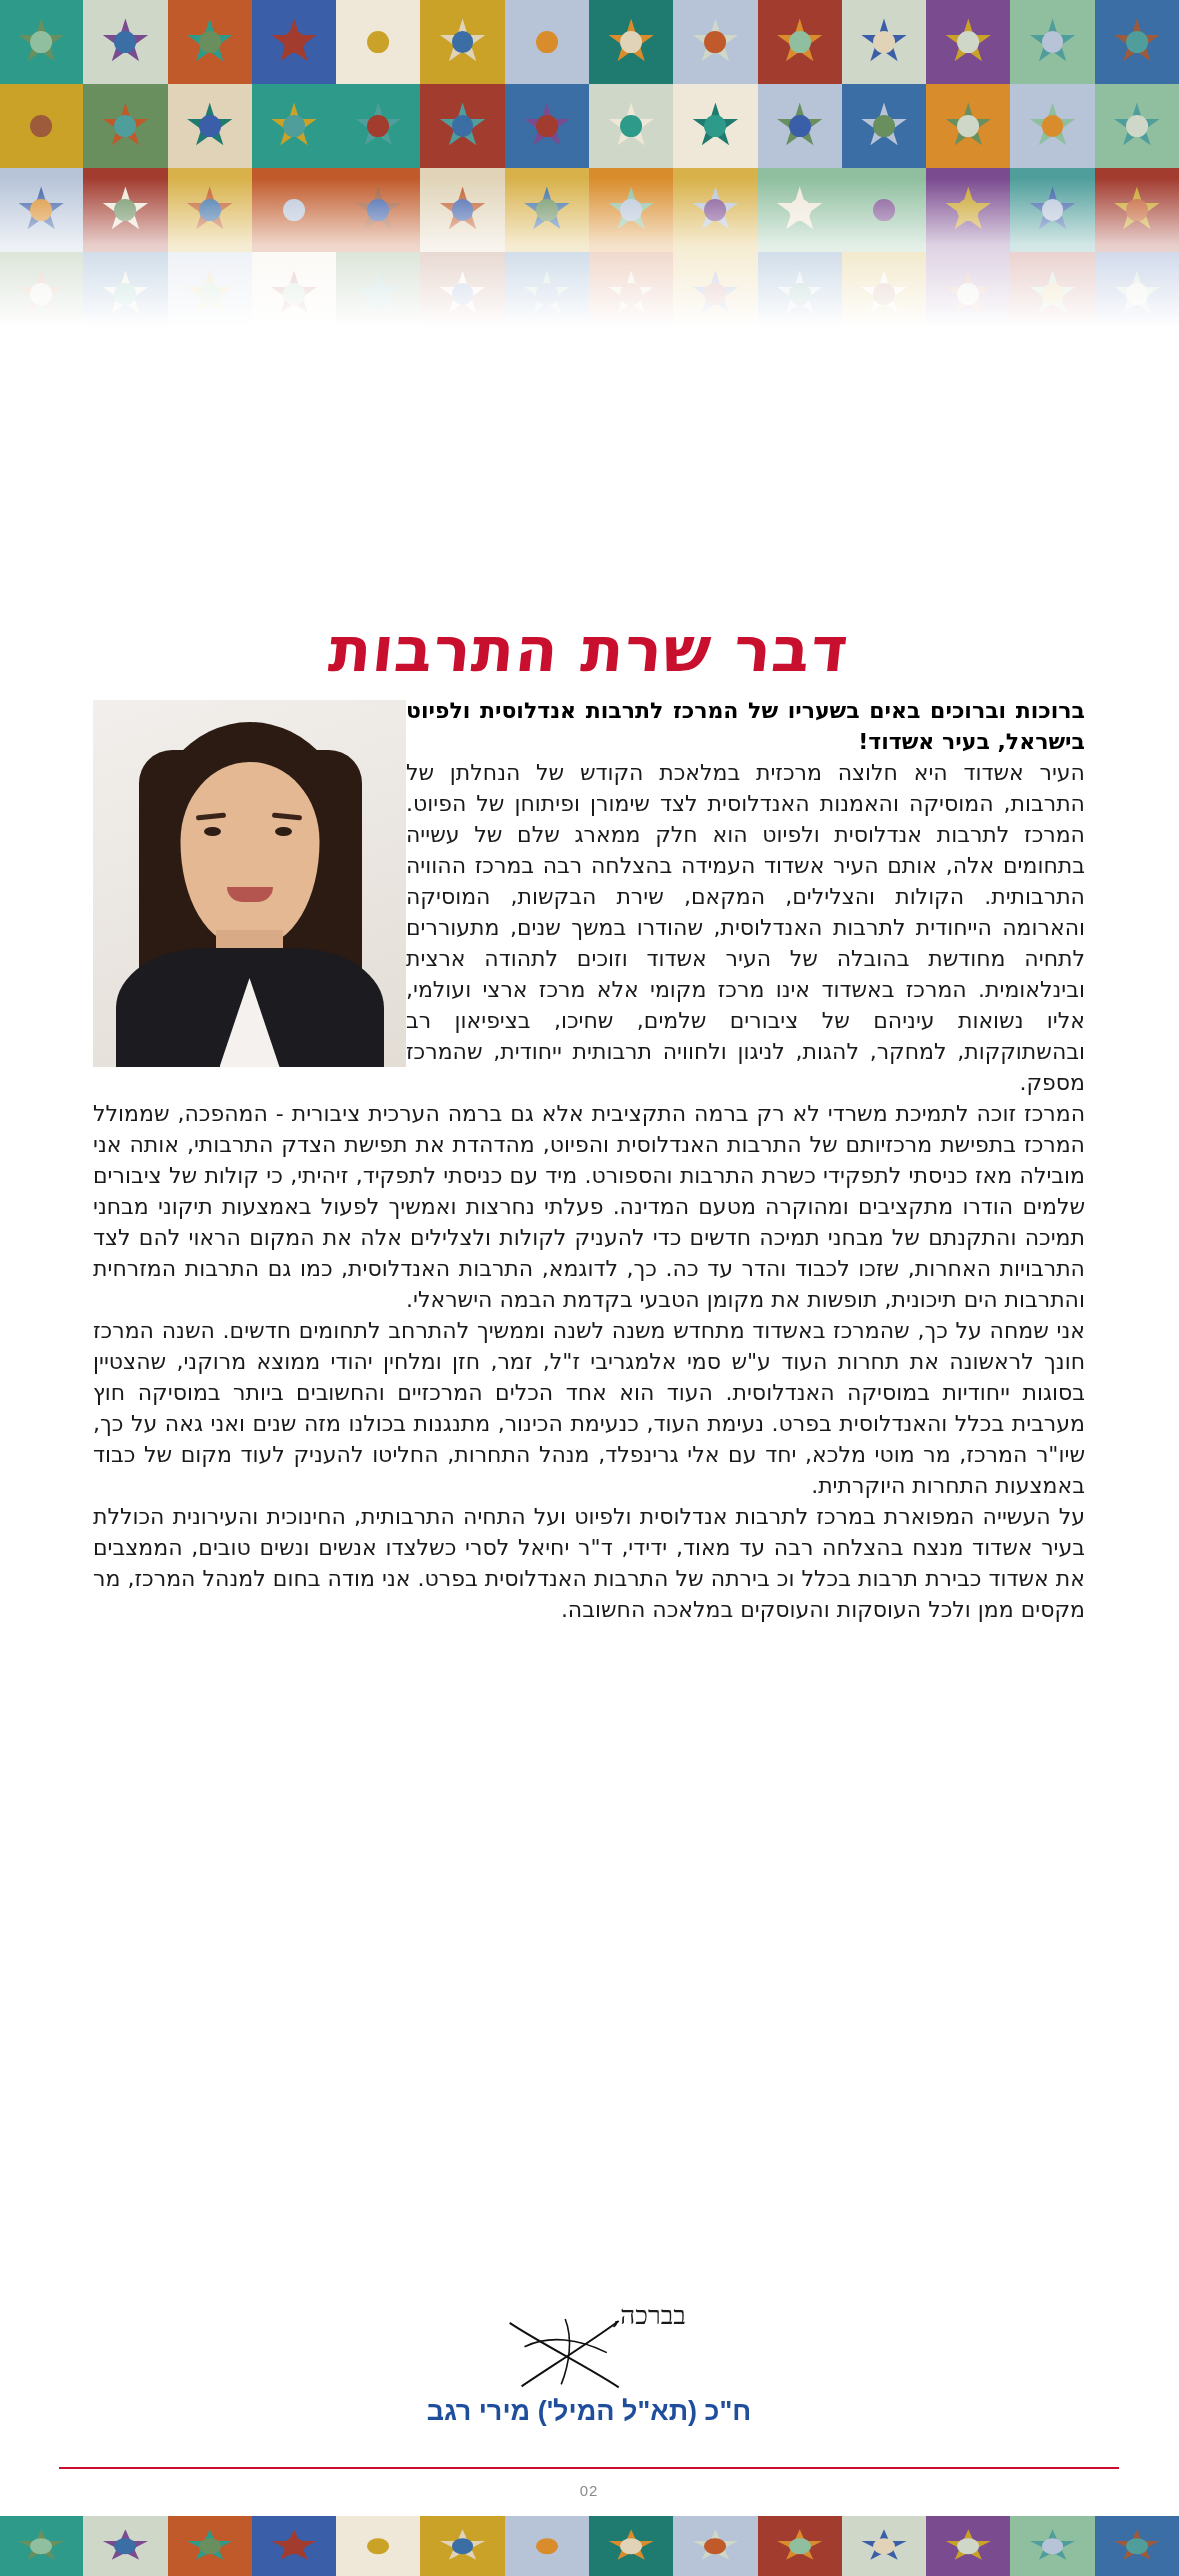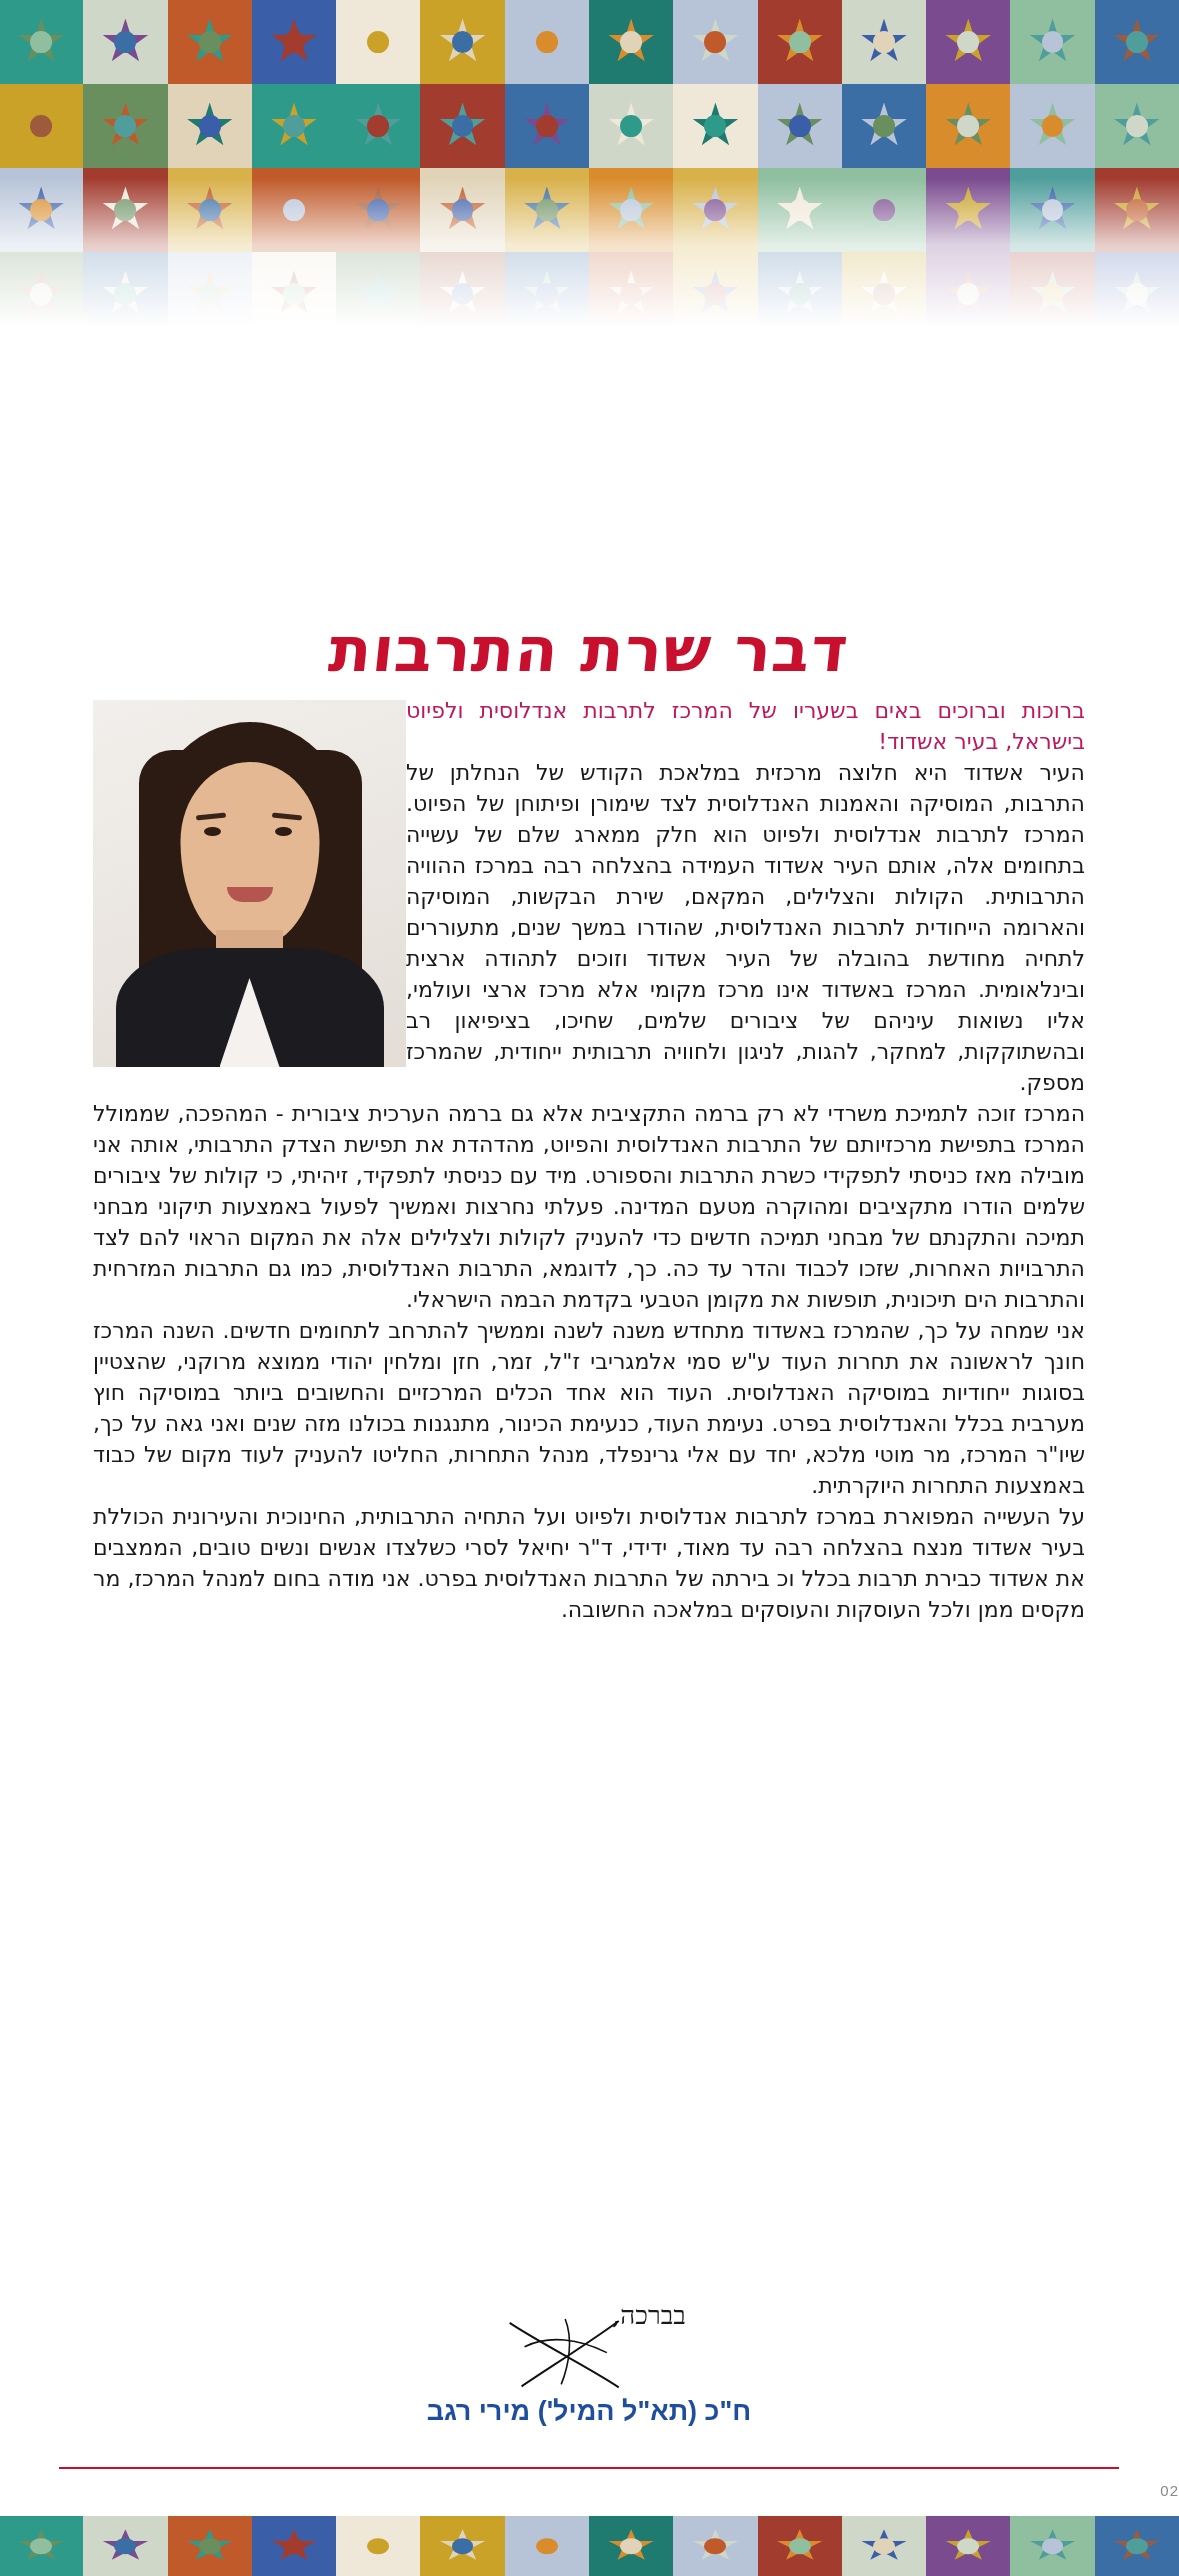--- a/index.html
+++ b/index.html
@@ -162,22 +162,22 @@
   .pt-hairfront-r { left:50%; margin-left:54px; border-radius:10px 40px 30px 40px; }
 
   p.para {
     margin: 0 0 0 0;
     font-size: 22px;
     line-height: 31px;
     color: #1a1a1a;
     font-family: "DejaVu Sans", sans-serif;
   }
   p.lead {
-    color: #be185d;
-    font-weight: normal;
+    color: #000000;
+    font-weight: bold;
   }
 
   
   .sig-area {
     position: absolute;
     bottom: 149px;
     left: 0;
     right: 0;
     text-align: center;
     direction: rtl;
@@ -216,20 +216,21 @@
     left: 60px;
     right: 60px;
     height: 2px;
     background: #c8102e;
   }
   .page-num {
     position: absolute;
     bottom: 77px;
     left: 0;
     right: 0;
+    text-align: center;
     font-size: 15px;
     color: #8a8a8a;
     letter-spacing: 1px;
   }
 </style>
 </head>
 <body>
 
 <div class="page">
 

